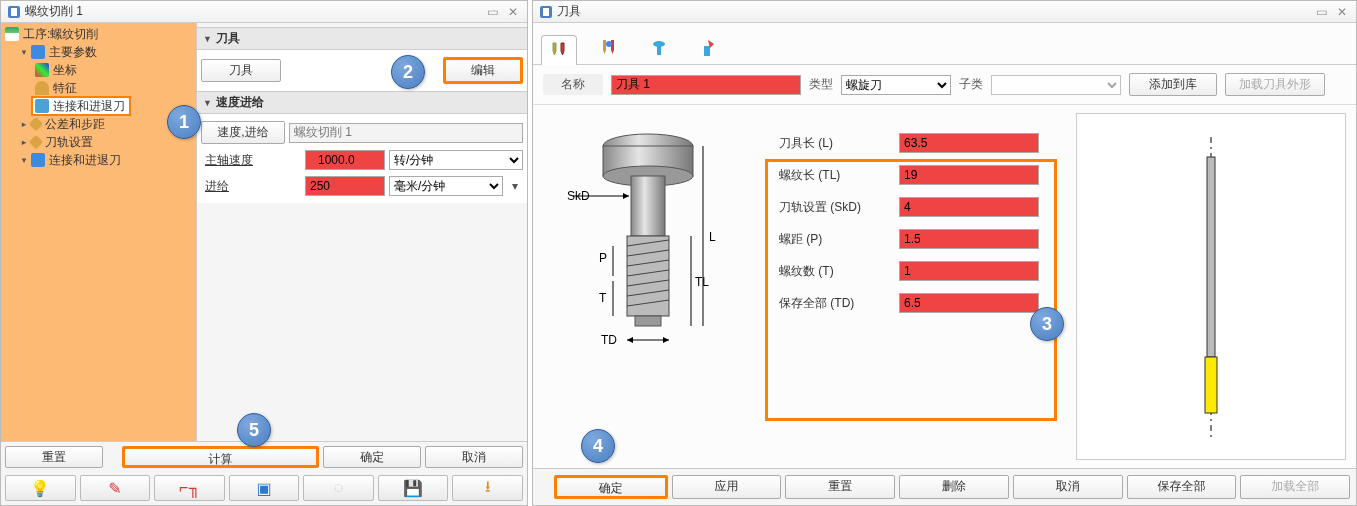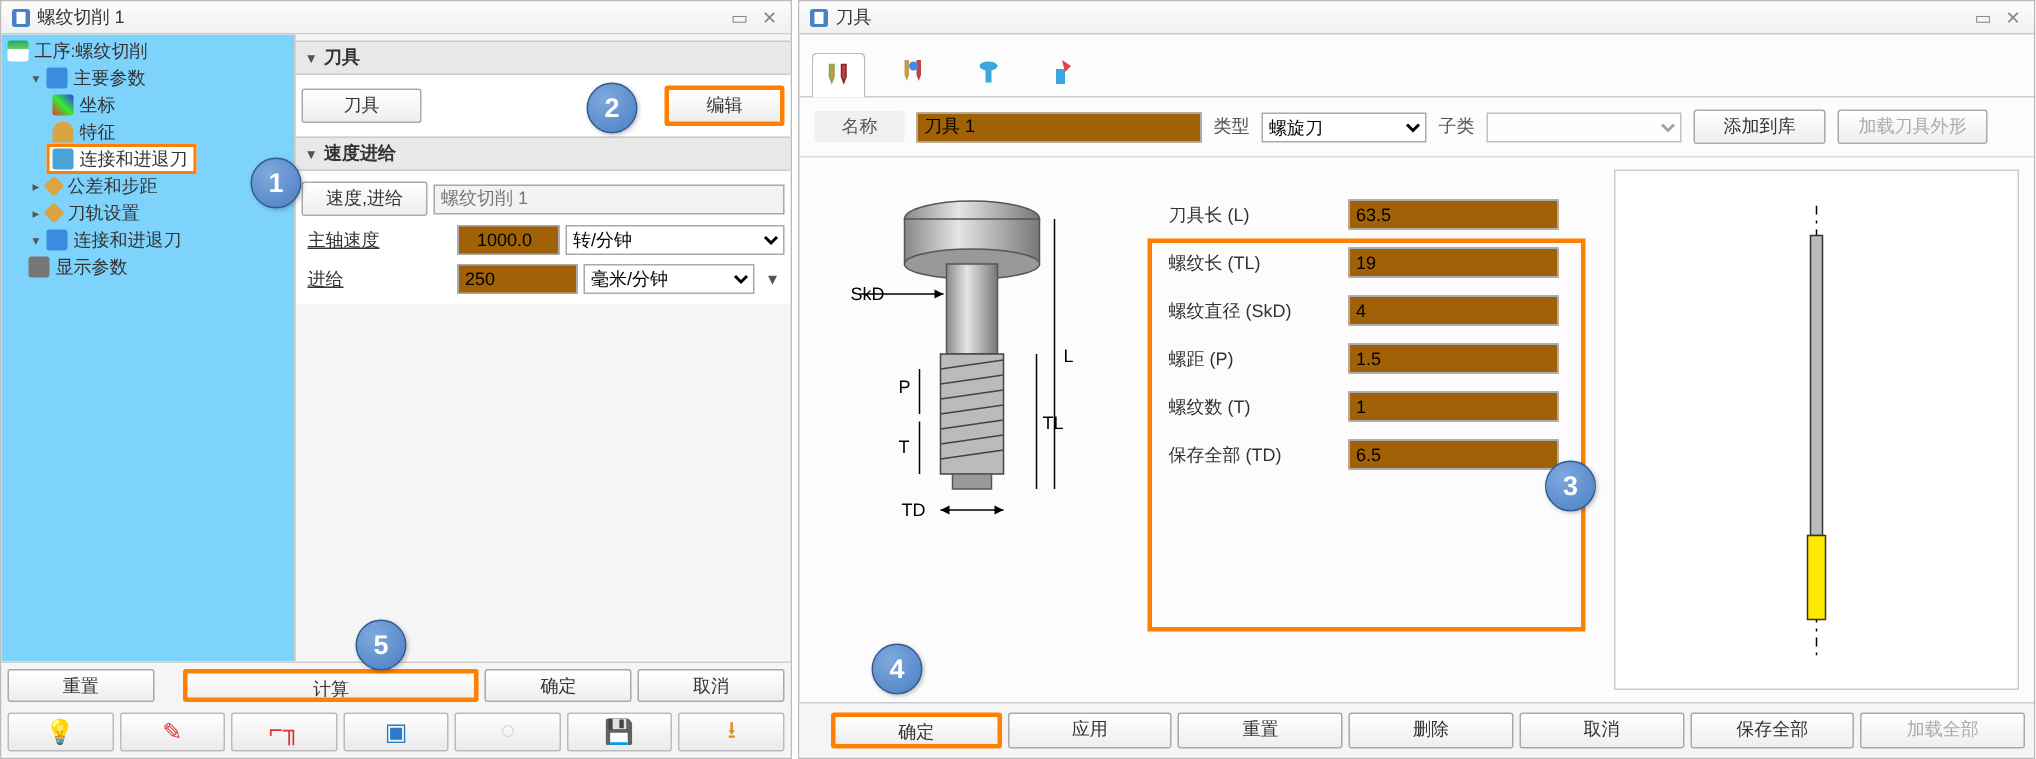--- a/index.html
+++ b/index.html
@@ -42,21 +42,21 @@
 
   
   .left-body {
     display:flex;
     flex:1;
     overflow:hidden;
   }
   .tree {
     width: 196px;
     border-right:1px solid #ccc;
-    background:#7dd3fc;
+    background:#fdba74;
     padding:2px 0;
     position:relative;
   }
   .tree-row {
     display:flex;
     align-items:center;
     height:18px;
     padding-left:4px;
     gap:2px;
     white-space:nowrap;
@@ -124,21 +124,21 @@
     background:linear-gradient(#fff,#eee);
     border:1px solid #aaa;
     border-radius:2px;
     padding:2px 0;
     text-align:center;
   }
   input.textbox {
     border:1px solid #aaa;
     height:20px;
     padding:0 4px;
-    background:#a16207;
+    background:#ef4444;
     font-family:inherit;
     font-size:12px;
   }
   input.textbox[readonly]{ background:#f3f3f3; color:#777;}
   select.dropdown {
     border:1px solid #aaa;
     height:20px;
     background:#fff;
     font-family:inherit;
     font-size:12px;
@@ -337,24 +337,20 @@
       <div class="tree-row indent1">
         <span class="tree-expander">▸</span>
         <span class="tree-icon" style="background:#d9a441;transform:rotate(45deg);width:10px;height:10px;"></span>
         <span class="tree-label">刀轨设置</span>
       </div>
       <div class="tree-row indent1">
         <span class="tree-expander">▾</span>
         <span class="tree-icon" style="background:#3c8be0;"></span>
         <span class="tree-label">连接和进退刀</span>
       </div>
-      <div class="tree-row indent1">
-        <span class="tree-icon" style="background:#777;"></span>
-        <span class="tree-label">显示参数</span>
-      </div>
     </div>
 
     <div class="props">
       <div class="section-header">
           <span>刀具</span>
         </div>
       <div class="section-body">
         <div class="row">
           <div class="btnish" style="width:80px;">刀具</div>
           <div style="flex:1"></div>
@@ -365,21 +361,21 @@
       <div class="section-header">
           <span>速度进给</span>
         </div>
       <div class="section-body">
         <div class="row">
           <div class="btnish" style="width:84px;">速度,进给</div>
           <input class="textbox" readonly="" style="flex: 1 1 0%;" value="螺纹切削 1">
         </div>
         <div class="row">
           <label class="field">主轴速度</label>
-          <input class="textbox" style="width: 68px; padding-left: 12px;" value="1000.0">
+          <input class="textbox" style="width: 80px; padding-left: 12px;" value="1000.0">
           <select class="dropdown" style="flex:1">
             <option>转/分钟</option>
           </select>
         </div>
         <div class="row">
           <label class="field">进给</label>
           <input class="textbox" style="width: 80px;" value="250">
           <select class="dropdown" style="flex:1">
             <option>毫米/分钟</option>
           </select>
@@ -526,21 +522,21 @@
     <div class="params-col">
       <div class="param-row">
         <label>刀具长 (L)</label>
         <input class="textbox" value="63.5" style="">
       </div>
       <div class="param-row">
         <label>螺纹长 (TL)</label>
         <input class="textbox" value="19" style="">
       </div>
       <div class="param-row">
-        <label>螺纹直径 (SkD)</label>
+        <label>刀轨设置 (SkD)</label>
         <input class="textbox" value="4" style="">
       </div>
       <div class="param-row">
         <label>螺距 (P)</label>
         <input class="textbox" value="1.5" style="">
       </div>
       <div class="param-row">
         <label>螺纹数 (T)</label>
         <input class="textbox" value="1" style="">
       </div>

